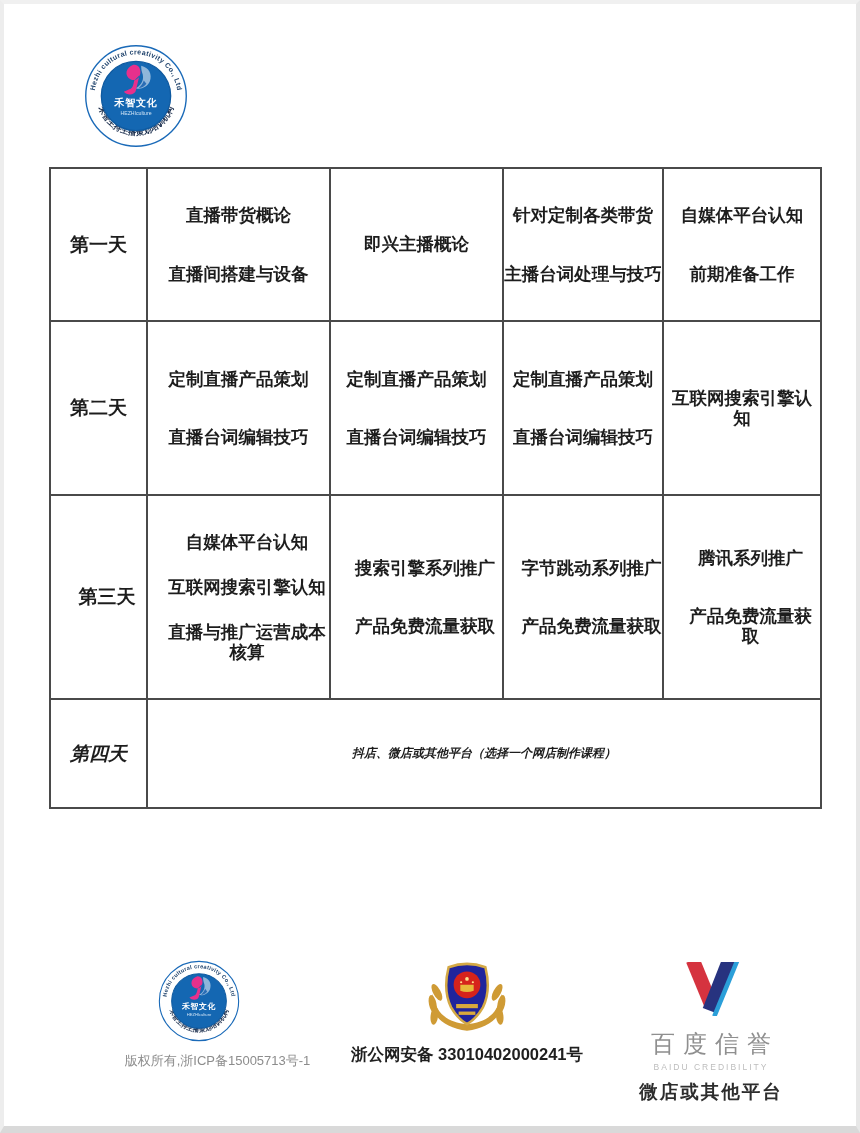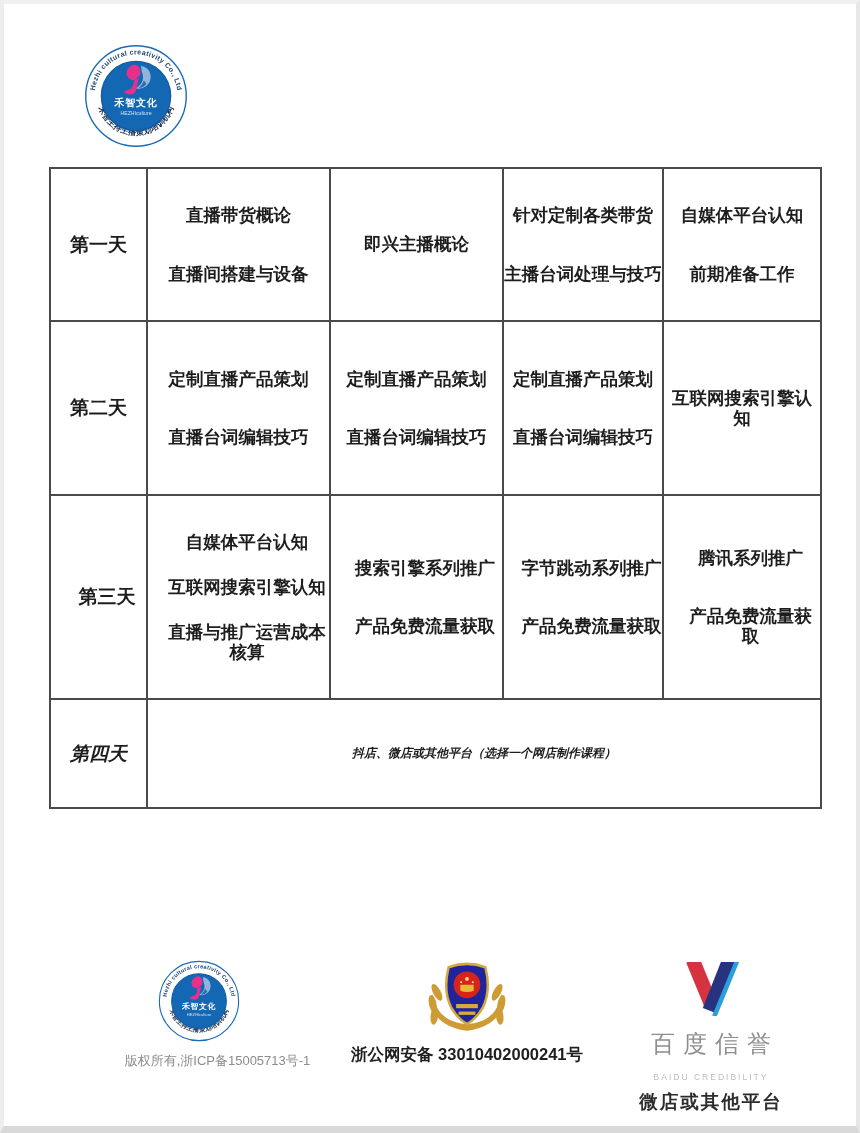--- a/index.html
+++ b/index.html
@@ -34,21 +34,21 @@
   .footer-group{position:absolute;display:flex;flex-direction:column;align-items:center;}
   .fg-hezhi{left:110px;top:956px;width:170px;}
   .fg-police{left:378px;top:950px;width:170px;}
   .fg-baidu{left:622px;top:958px;width:170px;}
   .hezhi-logo-sm{width:82px;height:82px;}
   .icp-caption{margin-top:10px;font-size:13px;color:#8c8c8c;white-space:nowrap;margin-left:37px;}
   .police-badge{width:92px;height:90px;}
   .police-caption{font-size:16.5px;font-weight:bold;color:#1f1f1f;white-space:nowrap;}
   .baidu-v{width:58px;height:54px;}
   .baidu-title{margin-top:12px;font-size:24px;color:#8f8f8f;letter-spacing:8px;text-indent:8px;font-weight:500;}
-  .baidu-sub{margin-top:12px;font-size:8.5px;color:#bdbdbd;letter-spacing:2px;}
+  .baidu-sub{margin-top:2px;font-size:8.5px;color:#bdbdbd;letter-spacing:2px;}
   .baidu-caption{margin-top:7px;font-size:18.5px;font-weight:bold;color:#2d2d2d;letter-spacing:2px;white-space:nowrap;}
 
   .ring-text-top{font-size:8.2px;font-weight:bold;fill:#22456e;letter-spacing:.4px;}
   .ring-text-bottom{font-size:9.5px;font-weight:bold;fill:#1c2f4e;}
   .logo-cn{font-size:11.5px;font-weight:bold;fill:#ffffff;letter-spacing:1px;}
   .logo-en{font-size:6px;fill:#cfe3f5;}
 </style>
 </head>
 <body>
 

